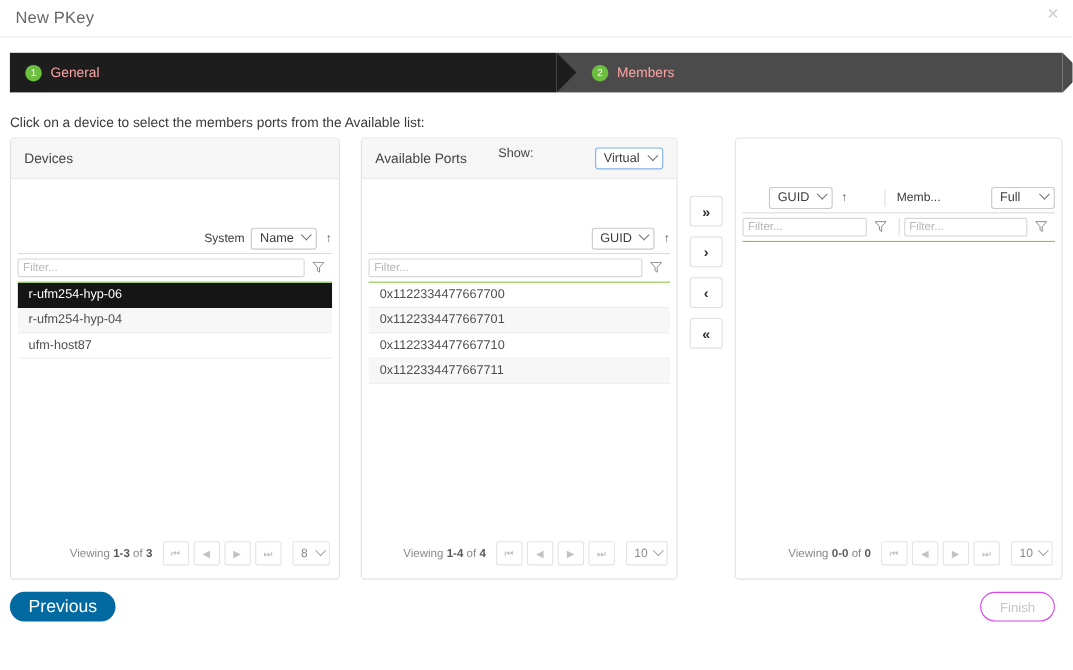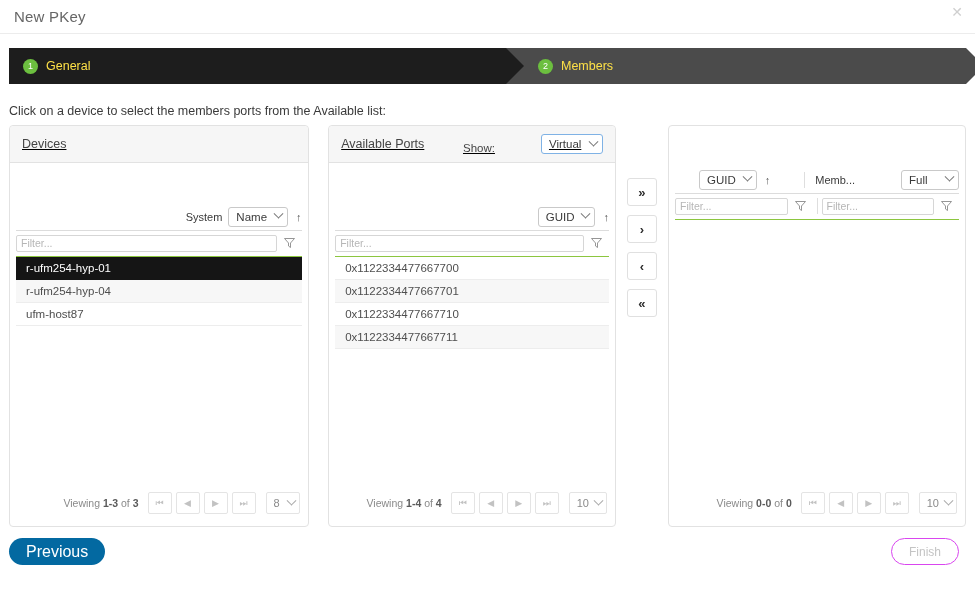--- a/index.html
+++ b/index.html
@@ -92,21 +92,21 @@
     background: #6cbf3f;
     color: #ffffff;
     font-size: 9px;
     display: flex;
     align-items: center;
     justify-content: center;
     margin-right: 8px;
     flex: 0 0 auto;
   }
   .step-label {
-    color: #fde047;
+    color: #fca5a5;
     font-size: 12.5px;
   }
 
   
   .instruction {
     font-size: 12.5px;
     color: #3a3a3a;
     padding: 12px 0 0 9px;
     height: 33px;
   }
@@ -132,30 +132,29 @@
 
   .panel-head {
     height: 37px;
     background: #f6f6f6;
     border-bottom: 1px solid #e2e2e2;
     border-radius: 4px 4px 0 0;
     display: flex;
     align-items: center;
     padding: 0 12px;
     justify-content: space-between;
-    text-decoration: underline;
   }
   .panel-title {
     font-size: 12.5px;
     color: #444444;
   }
   .show-group {
     display: flex;
-    align-items: flex-end;
-    gap: 6px;
+    align-items: flex-start;
+    gap: 16px;
   }
   .show-label {
     font-size: 11.5px;
     color: #444444;
   }
 
   
   .grid-area {
     flex: 1;
     display: flex;
@@ -435,21 +434,21 @@
             <span class="funnel-icon">
               <svg width="11" height="10" viewBox="0 0 11 10">
                   <polygon points="0.5,0.5 10.5,0.5 6.5,5 6.5,9.5 4.5,8 4.5,5" fill="none" stroke="currentColor" stroke-width="0.9"></polygon>
                 </svg>
             </span>
           </div>
         </div>
       </div>
       <div class="rows">
         <div class="row selected">
-          <span>r-ufm254-hyp-01</span>
+          <span>r-ufm254-hyp-06</span>
         </div>
         <div class="row alt">
           <span>r-ufm254-hyp-04</span>
         </div>
         <div class="row">
           <span>ufm-host87</span>
         </div>
       </div>
     </div>
     <div class="pager">

